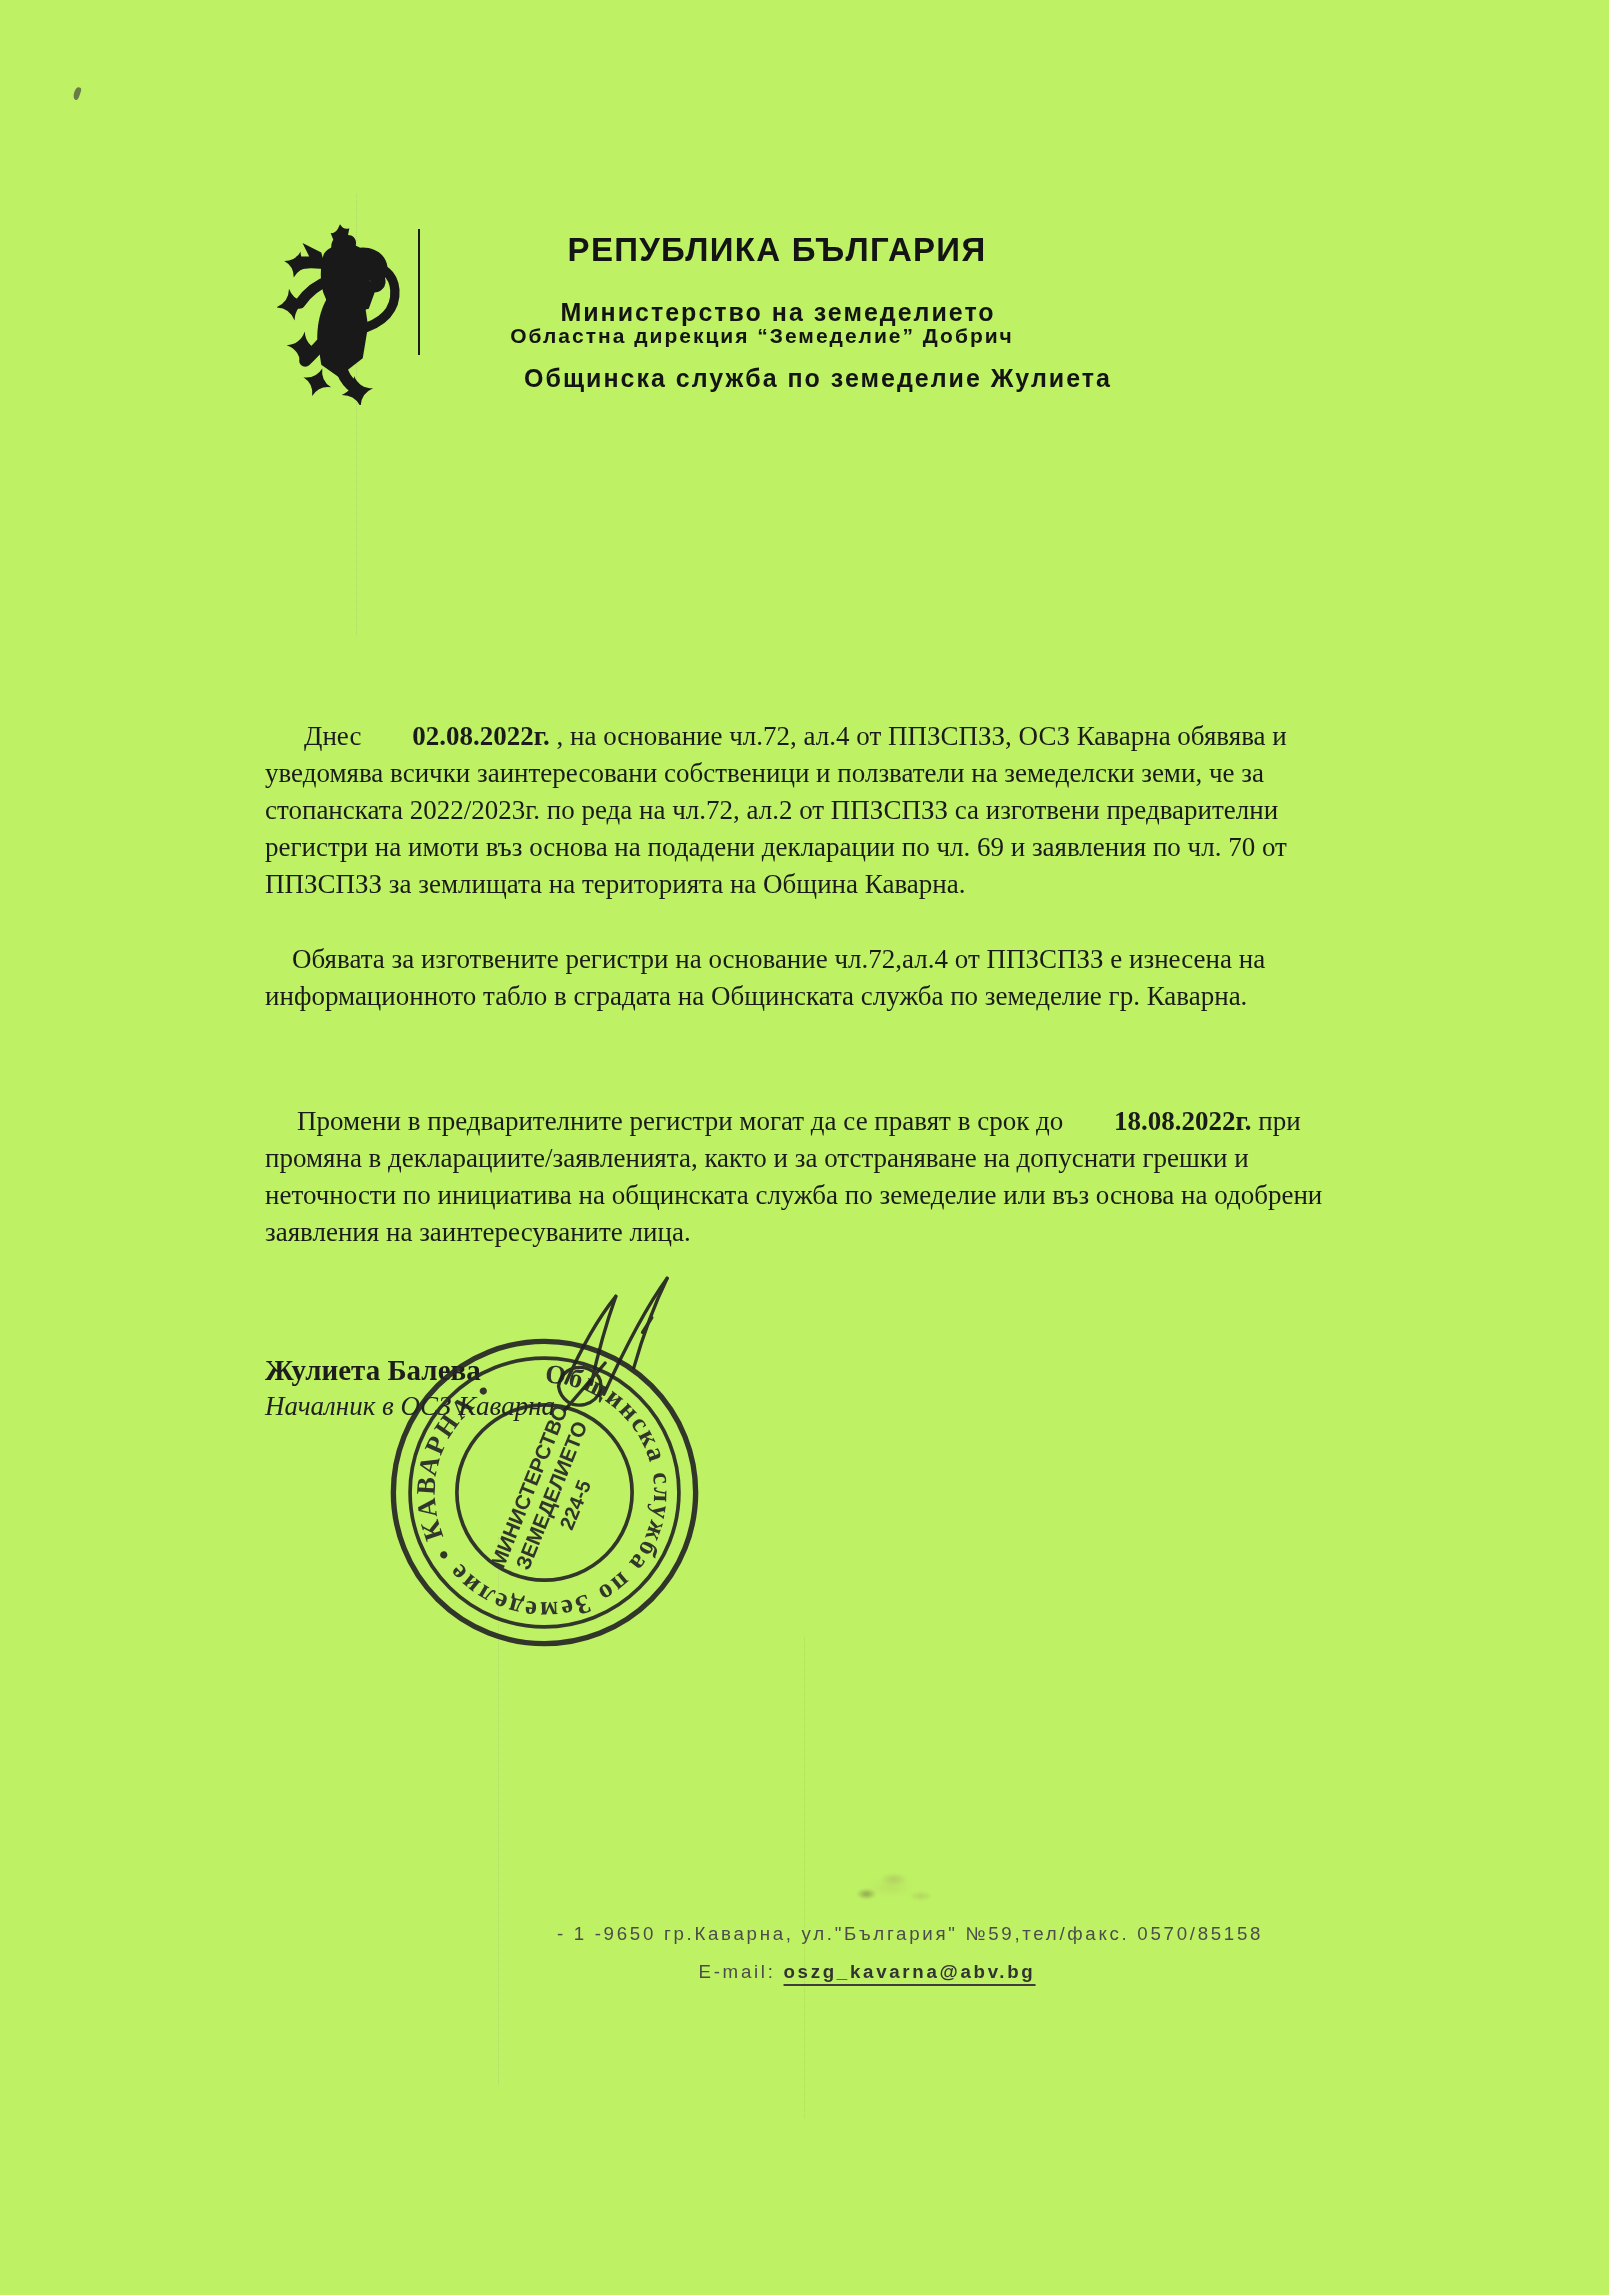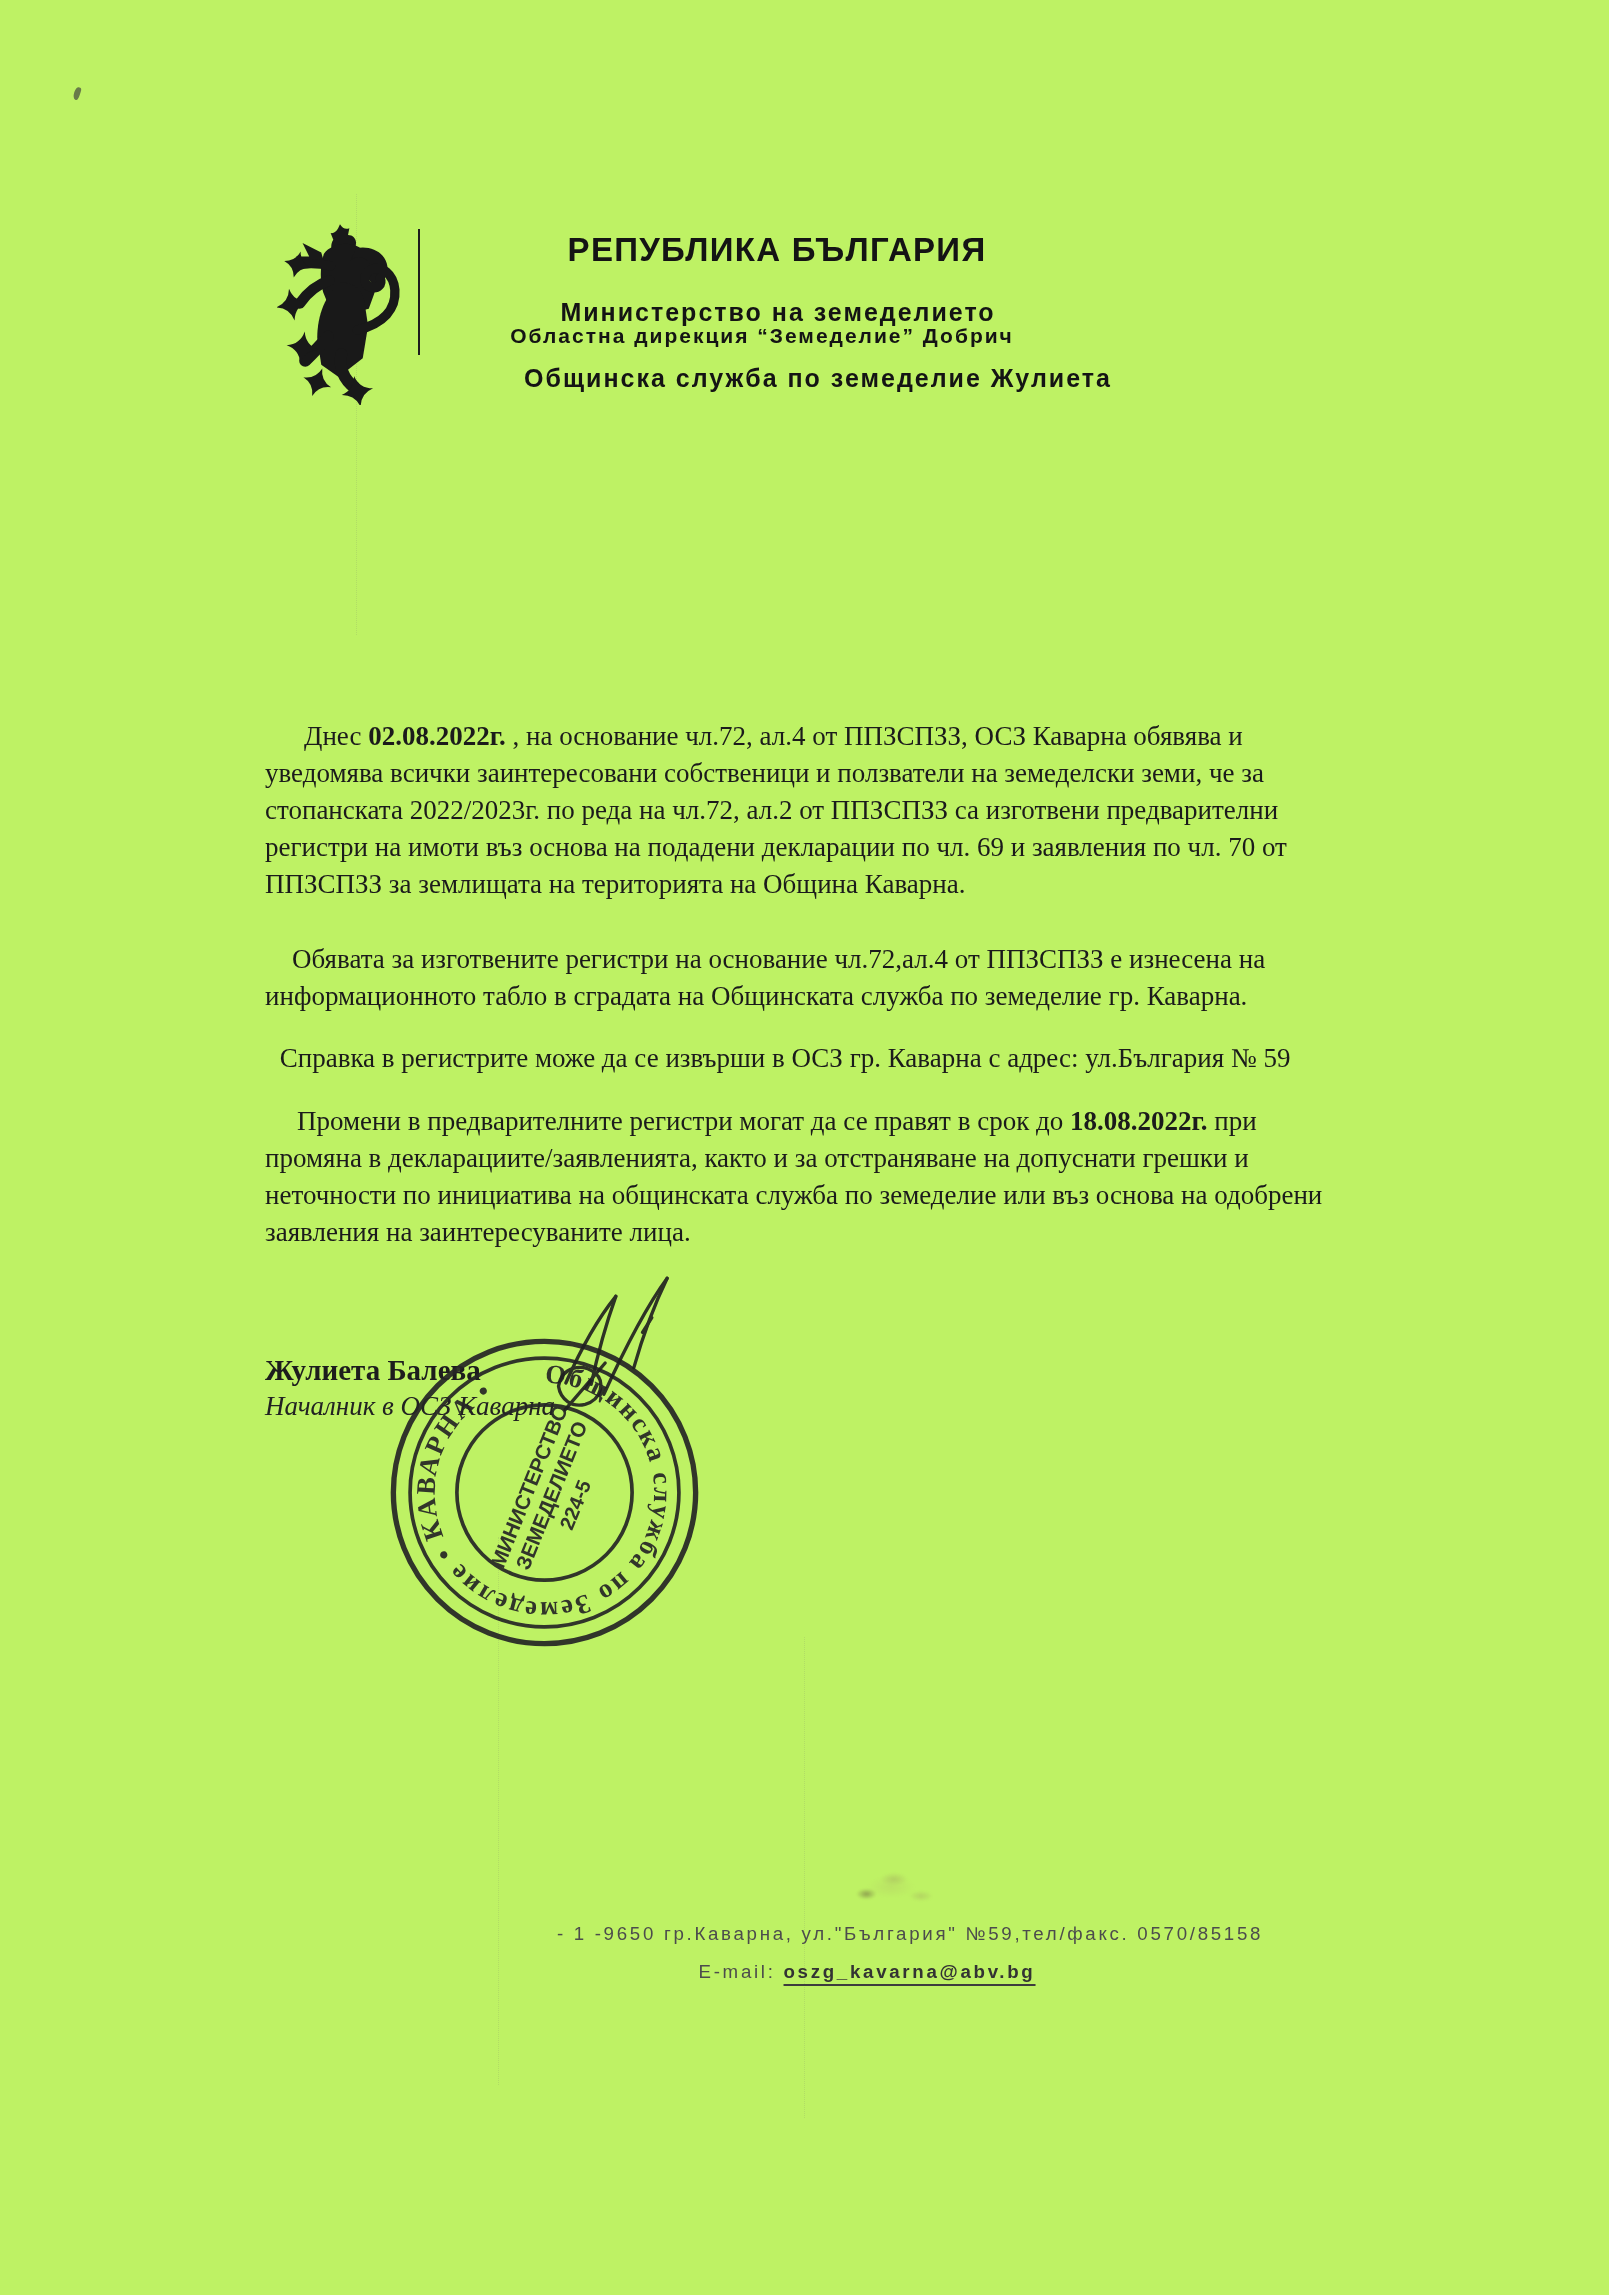--- a/index.html
+++ b/index.html
@@ -45,21 +45,21 @@
   .sig-role{position:absolute;left:265px;top:1391px;font-size:27px;font-style:italic;color:#222;}
   .stamp-svg{position:absolute;left:384px;top:1332px;width:321px;height:321px;opacity:.92;}
   .scribble-svg{position:absolute;left:468px;top:1243px;width:241px;height:200px;}
   
   .footer-line{position:absolute;transform:translateX(-50%);white-space:nowrap;
     font-family:"Liberation Sans", sans-serif;font-size:18.7px;letter-spacing:2.7px;
     font-weight:500;color:#4c4c4c;line-height:1.2;}
   .f1{left:910px;top:1923px;}
   .f2{left:867px;top:1961px;}
   .email{font-weight:700;color:#333;border-bottom:2px solid #3d3d3d;padding-bottom:2px;}
-  b{font-weight:bold;}
+  b{font-weight:bold;margin-left:44px;}
 </style>
 </head>
 <body>
 
 <div class="page">
 
   <div class="speck"></div>
   <div class="fold-line fold-a"></div>
   <div class="fold-line fold-b"></div>
   <div class="fold-line fold-c"></div>
@@ -100,21 +100,20 @@
   <div class="hline h4">Общинска служба по земеделие Жулиета</div>
 
 
   <div class="para p1">Днес <b>02.08.2022г.</b> , на основание чл.72, ал.4 от ППЗСПЗЗ, ОСЗ Каварна обявява и
 уведомява всички заинтересовани собственици и ползватели на земеделски земи, че за
 стопанската 2022/2023г. по реда на чл.72, ал.2 от ППЗСПЗЗ са изготвени предварителни
 регистри на имоти въз основа на подадени декларации по чл. 69 и заявления по чл. 70 от
 ППЗСПЗЗ за землищата на територията на Община Каварна.</div>
   <div class="para p2">Обявата за изготвените регистри на основание чл.72,ал.4 от ППЗСПЗЗ е изнесена на
 информационното табло в сградата на Общинската служба по земеделие гр. Каварна.</div>
-  <div class="para p3">Справка в регистрите може да се извърши в ОСЗ  гр. Каварна с адрес: ул.България № 59</div>
   <div class="para p4">Промени в предварителните регистри могат да се правят в срок до <b>18.08.2022г.</b> при
 промяна в декларациите/заявленията, както и за отстраняване на допуснати грешки и
 неточности по инициатива на общинската служба по земеделие или въз основа на одобрени
 заявления на заинтересуваните лица.</div>
 
   <div class="sig-name">Жулиета Балева</div>
   <div class="sig-role">Началник в ОСЗ Каварна</div>
 
   <svg class="stamp-svg" viewBox="0 0 480 480" aria-hidden="true">
     <g fill="none" stroke="#262626">

